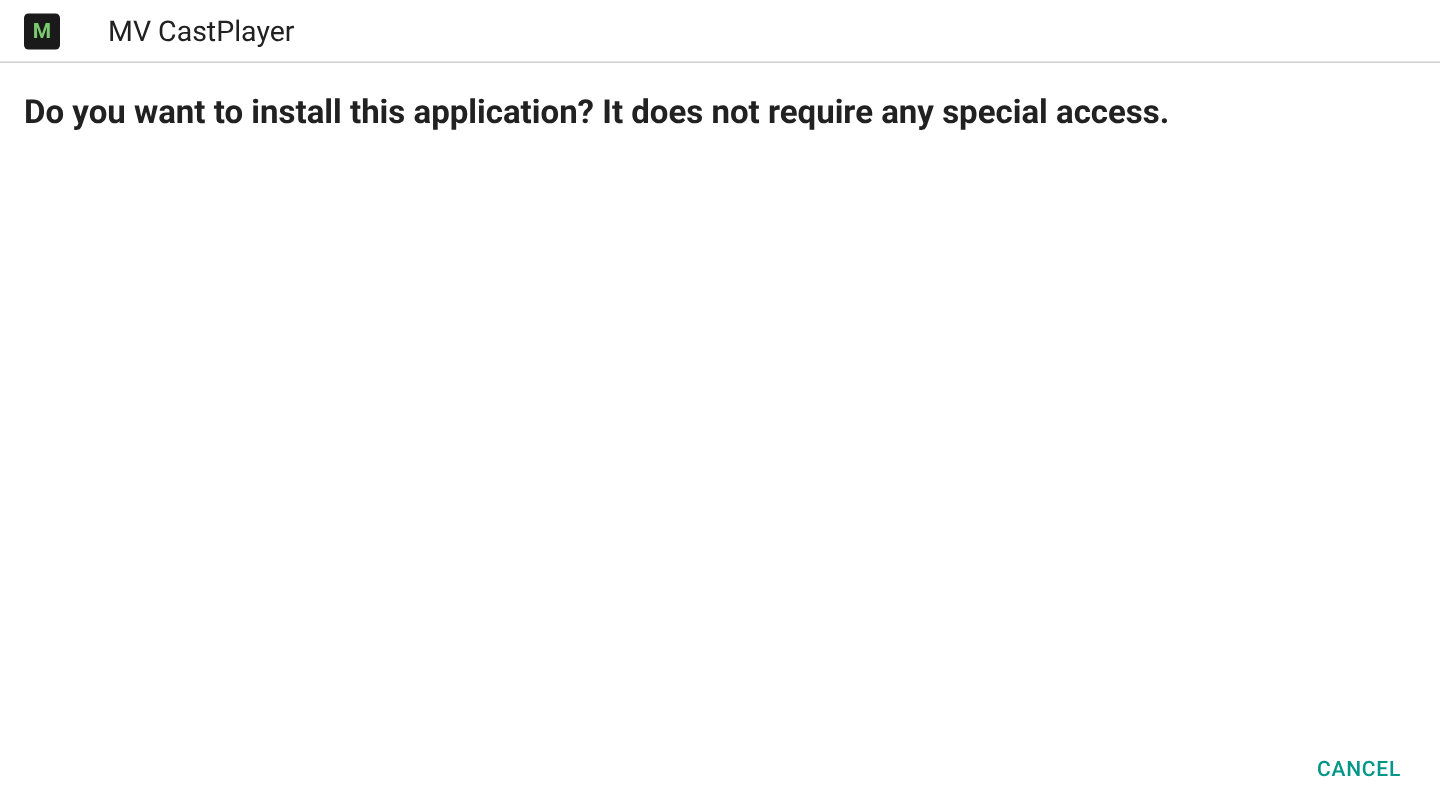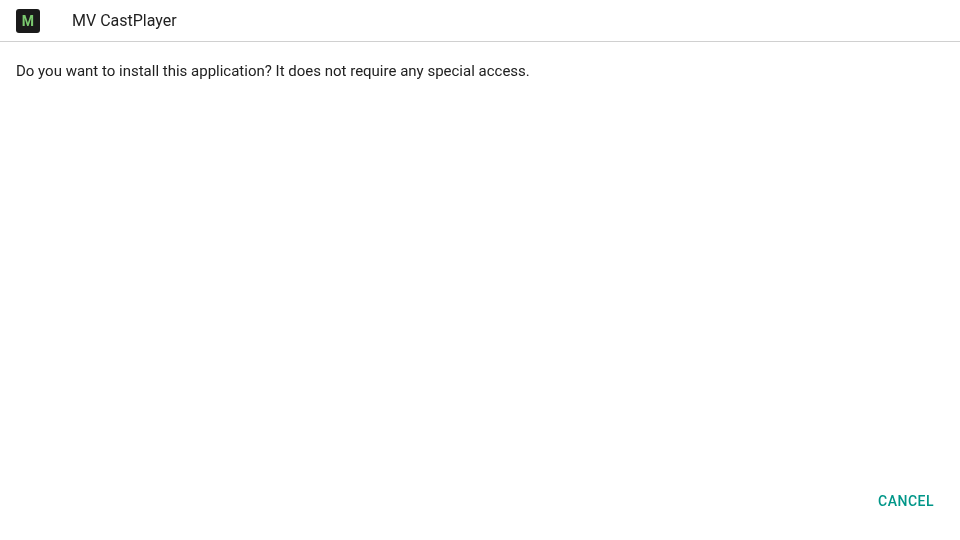--- a/index.html
+++ b/index.html
@@ -33,33 +33,34 @@
       justify-content: center;
       position: relative;
     }
     .app-icon-inner {
       color: #7bc96f;
       font-size: 14px;
       font-weight: bold;
       line-height: 1;
     }
     .app-title {
-      font-size: 16px;
+      font-size: 19px;
       color: #212121;
       font-weight: 400;
     }
     .message {
       padding: 20px 16px;
-      font-size: 15px;
+      font-size: 22px;
       color: #212121;
       line-height: 1.3;
+      font-weight: bold;
     }
     .button-row {
       position: absolute;
-      bottom: 16px;
+      bottom: 4px;
       right: 10px;
       display: flex;
       gap: 8px;
       align-items: center;
       padding: 0 0 4px 0;
     }
     .btn {
       padding: 11px 16px;
       font-size: 14px;
       font-weight: 500;

